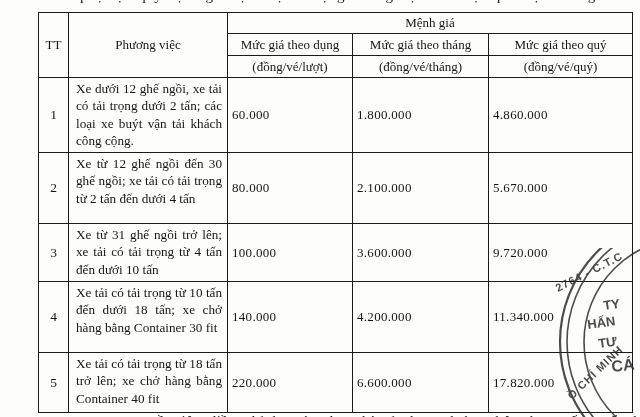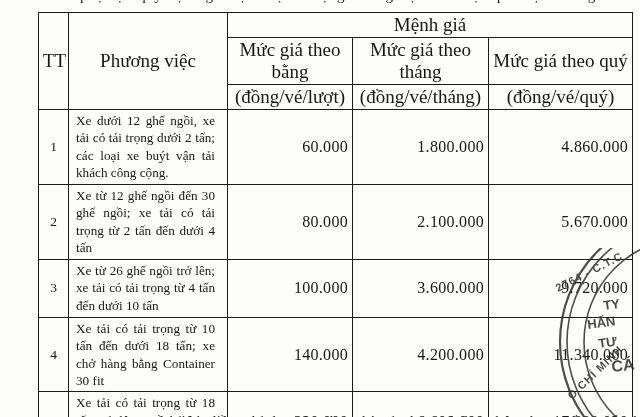--- a/index.html
+++ b/index.html
@@ -27,28 +27,28 @@
     background:transparent;
   }
   .toll th,.toll td{
     border:1.6px solid #1b1b1b;
     font-weight:normal;
     padding:1px 4px;
     overflow:hidden;
   }
   .c-tt{width:30px}.c-veh{width:159px}.c-trip{width:125px}.c-month{width:136px}.c-quarter{width:144px}
   .hr1{height:21px}.hr2{height:22px}.hr3{height:22px}
-  .hcell{text-align:center;font-size:19px;vertical-align:middle;}
+  .hcell{text-align:center;font-size:13px;vertical-align:middle;}
   .r1{height:75px}.r2{height:71px}.r3{height:58px}.r4{height:71px}.r5{height:60px}
   td.idx{text-align:center;vertical-align:middle;font-size:13.5px;}
   td.desc{
     text-align:justify;vertical-align:top;
-    font-size:13.2px;line-height:1.32;padding:2px 12px 2px 7px;
+    font-size:13.2px;line-height:1.32;padding:2px 5px 2px 7px;
   }
-  td.val{text-align:right;vertical-align:middle;font-size:16px;letter-spacing:.3px;}
+  td.val{text-align:left;vertical-align:middle;font-size:13px;letter-spacing:.3px;}
   
   svg.stamp{
     position:absolute;left:520px;top:248px;width:120px;height:169px;
     pointer-events:none;opacity:.85;
   }
   svg.stamp text{
     font-family:"Liberation Sans", sans-serif;
     fill:#2b2b2b;font-weight:bold;
   }
 </style>
@@ -67,21 +67,21 @@
       <col class="c-month">
       <col class="c-quarter">
   </colgroup>
   <thead>
     <tr class="hr1">
       <th rowspan="3" class="hcell">TT</th>
       <th rowspan="3" class="hcell">Phương việc</th>
       <th colspan="3" class="hcell">Mệnh giá</th>
     </tr>
     <tr class="hr2">
-      <th class="hcell">Mức giá theo bằng</th>
+      <th class="hcell">Mức giá theo dụng</th>
       <th class="hcell">Mức giá theo tháng</th>
       <th class="hcell">Mức giá theo quý</th>
     </tr>
     <tr class="hr3">
       <th class="hcell">(đồng/vé/lượt)</th>
       <th class="hcell">(đồng/vé/tháng)</th>
       <th class="hcell">(đồng/vé/quý)</th>
     </tr>
   </thead>
   <tbody>
@@ -94,21 +94,21 @@
     </tr>
     <tr class="r2">
       <td class="idx">2</td>
       <td class="desc">Xe từ 12 ghế ngồi đến 30 ghế ngồi; xe tải có tải trọng từ 2 tấn đến dưới 4 tấn</td>
       <td class="val">80.000</td>
       <td class="val">2.100.000</td>
       <td class="val">5.670.000</td>
     </tr>
     <tr class="r3">
       <td class="idx">3</td>
-      <td class="desc">Xe từ 26 ghế ngồi trở lên; xe tải có tải trọng từ 4 tấn đến dưới 10 tấn</td>
+      <td class="desc">Xe từ 31 ghế ngồi trở lên; xe tải có tải trọng từ 4 tấn đến dưới 10 tấn</td>
       <td class="val">100.000</td>
       <td class="val">3.600.000</td>
       <td class="val">9.720.000</td>
     </tr>
     <tr class="r4">
       <td class="idx">4</td>
       <td class="desc">Xe tải có tải trọng từ 10 tấn đến dưới 18 tấn; xe chở hàng bằng Container 30 fit</td>
       <td class="val">140.000</td>
       <td class="val">4.200.000</td>
       <td class="val">11.340.000</td>

